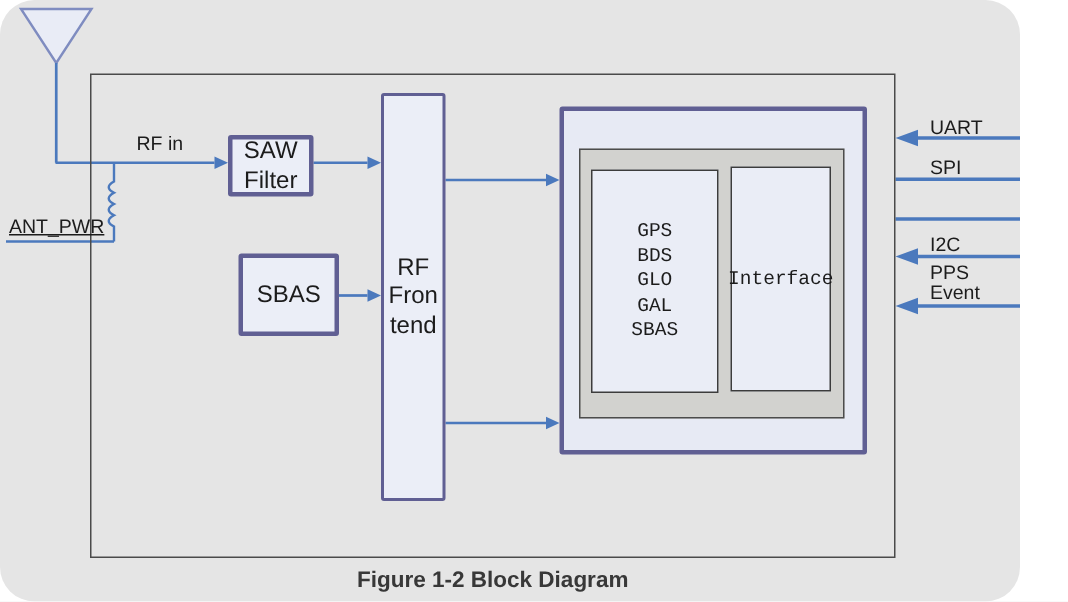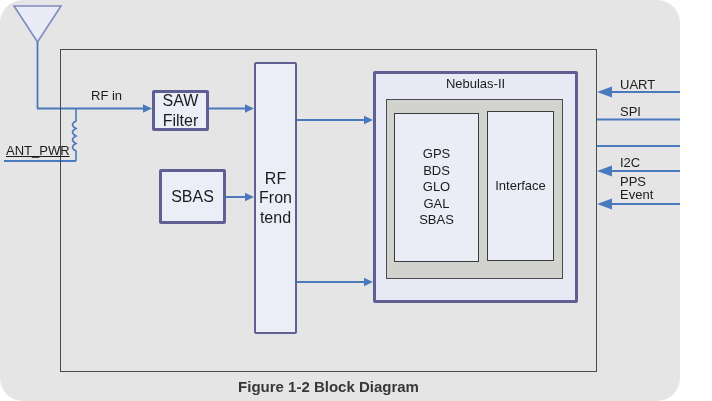--- a/index.html
+++ b/index.html
@@ -14,21 +14,21 @@
   .pblock{border:3px solid #605f93;background:#ebeef7;border-radius:2px;
           display:flex;flex-direction:column;align-items:center;justify-content:center;
           text-align:center;font-size:16px;line-height:1.22;}
   #saw-box{left:152px;top:90px;width:57px;height:41px;}
   #tcxo-box{left:159px;top:169px;width:67px;height:55px;}
   #rf-frontend-box{left:254px;top:62px;width:43px;height:272px;border-width:2px;}
   #nebulas-box{left:373px;top:71px;width:205px;height:232px;background:#e7eaf4;}
   #nebulas-title{left:373px;top:77px;width:205px;text-align:center;font-size:13px;}
   #gray-box{left:386px;top:99px;width:177px;height:180px;background:#d2d2cf;border:1px solid #4c4c4c;}
   .inner-box{background:#eaedf6;border:1px solid #3c3c3c;display:flex;flex-direction:column;
-             align-items:center;justify-content:center;text-align:center;font-size:13px;line-height:1.28;}
+             align-items:center;justify-content:center;text-align:center;font-size:13px;line-height:1.28;font-family:Liberation Mono, monospace;}
   #gnss-box{left:394px;top:113px;width:85px;height:149px;}
   #interface-box{left:487px;top:111px;width:67px;height:150px;}
   
   #rf-in-label{left:91px;top:89px;}
   #ant-pwr-label{left:6px;top:144px;text-decoration:underline;}
   .port-label{left:620px;}
   #port-label-0{top:78px;} #port-label-1{top:105px;} #port-label-2{top:131px;margin-top:44px;}
   #port-label-3{top:156px;} #port-label-4{top:188px;}
   #caption{left:60px;top:378px;width:537px;text-align:center;font-size:15px;font-weight:bold;color:#383838;}
   .stroke-blue{stroke:#4b79bd;fill:none;}
@@ -118,21 +118,20 @@
     <div>SBAS</div>
   </div>
 
   <div id="rf-frontend-box" class="abs pblock">
     <div>RF</div>
     <div>Fron</div>
     <div>tend</div>
   </div>
 
   <div id="nebulas-box" class="abs pblock"></div>
-  <div id="nebulas-title" class="abs lbl">Nebulas-II</div>
   <div id="gray-box" class="abs"></div>
   <div id="gnss-box" class="abs inner-box">
     <div>GPS</div>
     <div>BDS</div>
     <div>GLO</div>
     <div>GAL</div>
     <div>SBAS</div>
   </div>
   <div id="interface-box" class="abs inner-box">
     <div>Interface</div>

